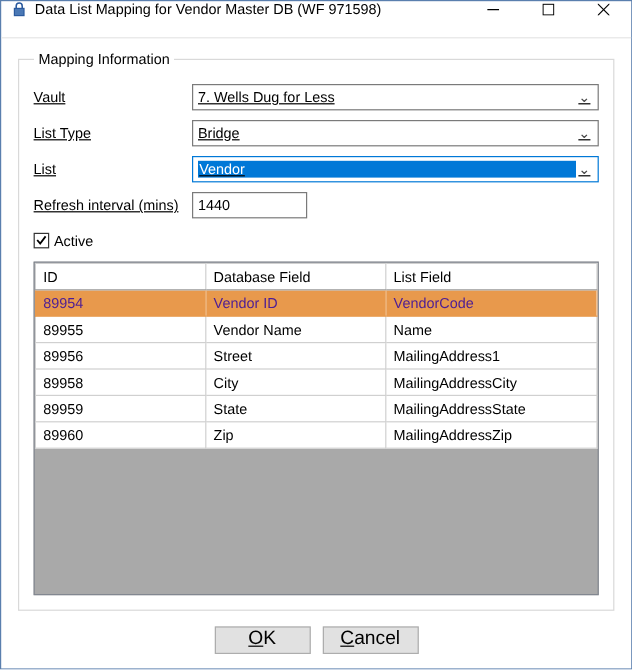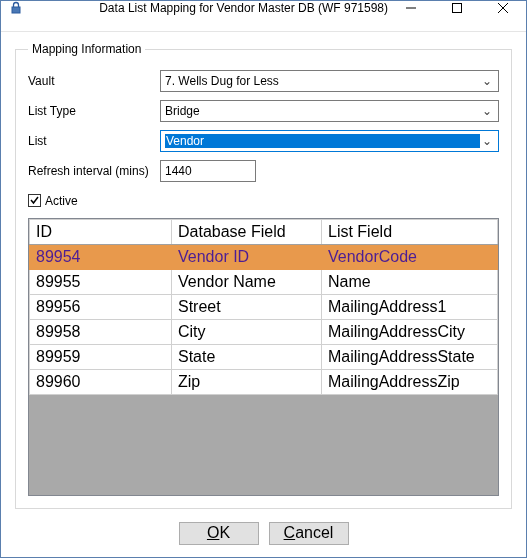--- a/index.html
+++ b/index.html
@@ -14,21 +14,20 @@
     width: 527px; height: 558px;
     border: 1px solid #5a7fae;
     display: flex; flex-direction: column;
     background: #fff;
   }
   .titlebar {
     height: 31px;
     display: flex; align-items: center;
     padding: 0 0 17px 8px;
     border-bottom: 1px solid #e5e5e5;
-    text-align: right;
   }
   .titlebar .title {
     flex: 1;
     font-size: 12px;
     overflow: hidden; white-space: nowrap; text-overflow: ellipsis;
   }
   .titlebar .win-btn {
     width: 46px; height: 30px;
     display: flex; align-items: center; justify-content: center;
   }
@@ -48,20 +47,21 @@
   }
   fieldset.group > legend {
     font-size: 12px;
     padding: 0 4px;
     color: #000;
   }
 
   .form-row {
     display: flex; align-items: center;
     margin: 4px 0;
+    text-decoration: underline;
   }
   .form-row .lab {
     width: 132px;
     color: #000;
   }
   .form-row .ctrl {
     flex: 1;
   }
 
   .combo {
@@ -111,21 +111,21 @@
     width: 100%;
     border-collapse: collapse;
     background: #fff;
     table-layout: fixed;
   }
   table.grid th, table.grid td {
     border: 1px solid #d0d0d0;
     padding: 3px 6px;
     text-align: left;
     font-weight: normal;
-    font-size: 16px;
+    font-size: 12px;
     height: 22px;
     overflow: hidden; white-space: nowrap;
   }
   table.grid th {
     background: #fff;
     border-bottom: 1px solid #a0a0a0;
   }
   table.grid tr.sel td {
     background: #e8994c;
     color: #4c1d95;

